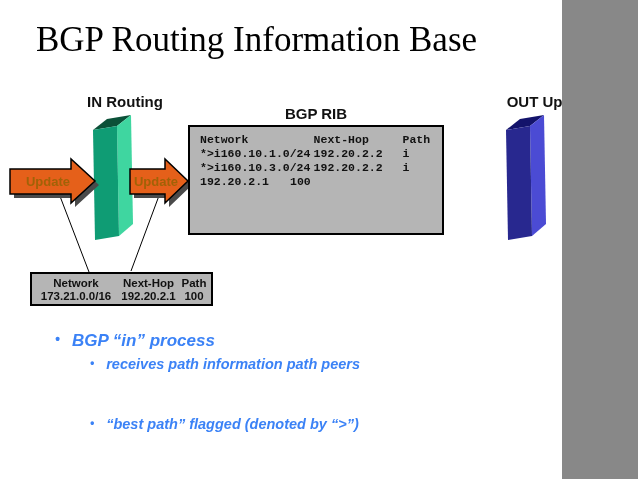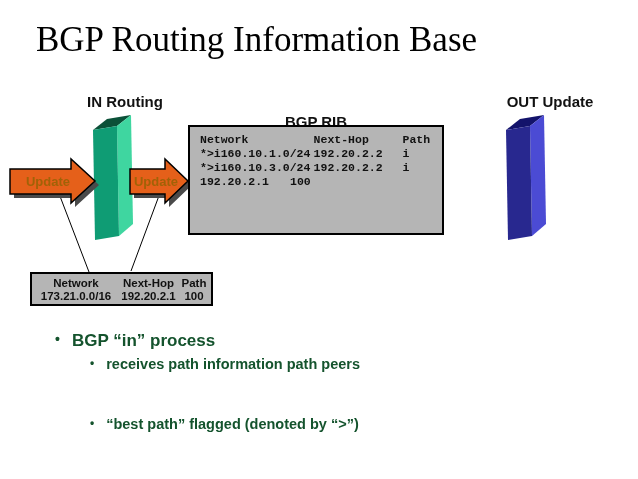--- a/index.html
+++ b/index.html
@@ -1,18 +1,18 @@
 <!DOCTYPE html>
 <html><head>
 <meta charset="utf-8">
 <style>
   html,body{margin:0;padding:0;background:#888;}
   .slide{
     position:relative;
-    width:638px;height:479px;
+    width:562px;height:479px;
     background:#ffffff;
     overflow:hidden;
     font-family:"Liberation Sans", sans-serif;
   }
   .abs{position:absolute;}
   .title{
     left:36px;top:20px;width:560px;
     font-family:"Liberation Serif", serif;
     font-size:35px;font-weight:400;color:#000;
     white-space:nowrap;
@@ -42,39 +42,39 @@
     left:30px;top:272px;width:183px;height:34px;
     background:#B5B5B5;border:2px solid #000;
     box-sizing:border-box;
     font-size:11.5px;font-weight:bold;color:#111;
     padding-top:3px;
   }
   .upd-row{display:flex;line-height:13px;}
   .upd-col1{width:88px;text-align:center;}
   .upd-col2{width:57px;text-align:center;}
   .upd-col3{width:34px;text-align:center;}
-  .bullet{display:flex;align-items:flex-start;color:#14532d;font-weight:bold;}
+  .bullet{display:flex;align-items:flex-start;color:#3b82f6;font-weight:bold;font-style:italic;}
   .bullet::before{content:"•";margin-right:12px;}
   .bullet-l1{left:55px;top:331px;font-size:17px;}
   .bullet-l1::before{font-size:14px;}
   .bullet-l2{font-size:14.5px;}
   .bullet-l2::before{font-size:12px;}
   .sub1{left:90px;top:356px;}
   .sub2{left:90px;top:379px;}
   .sub3{left:90px;top:416px;}
 </style>
 </head>
 <body>
 
 <div class="slide">
 
   <div class="abs title">BGP Routing Information Base</div>
 
   <div class="abs proc-label" style="left:60px;top:93px;width:130px;">IN Routing</div>
-  <div class="abs proc-label" style="left:188px;top:105px;width:256px;margin-top:8px;">BGP RIB</div>
+  <div class="abs proc-label" style="left:188px;top:105px;width:256px;">BGP RIB</div>
   <div class="abs proc-label" style="left:470px;top:93px;width:160px;">OUT Update</div>
 
   <svg class="abs svg-layer" width="638" height="479" viewBox="0 0 638 479">
 
     <g>
       <polygon points="93,130 117,126 131,115 107,119" fill="#0B5138"></polygon>
       <polygon points="117,126 131,115 133,224 119,236" fill="#3FD6A0"></polygon>
       <polygon points="93,130 117,126 119,236 95,240" fill="#0F9C74"></polygon>
     </g>
 

